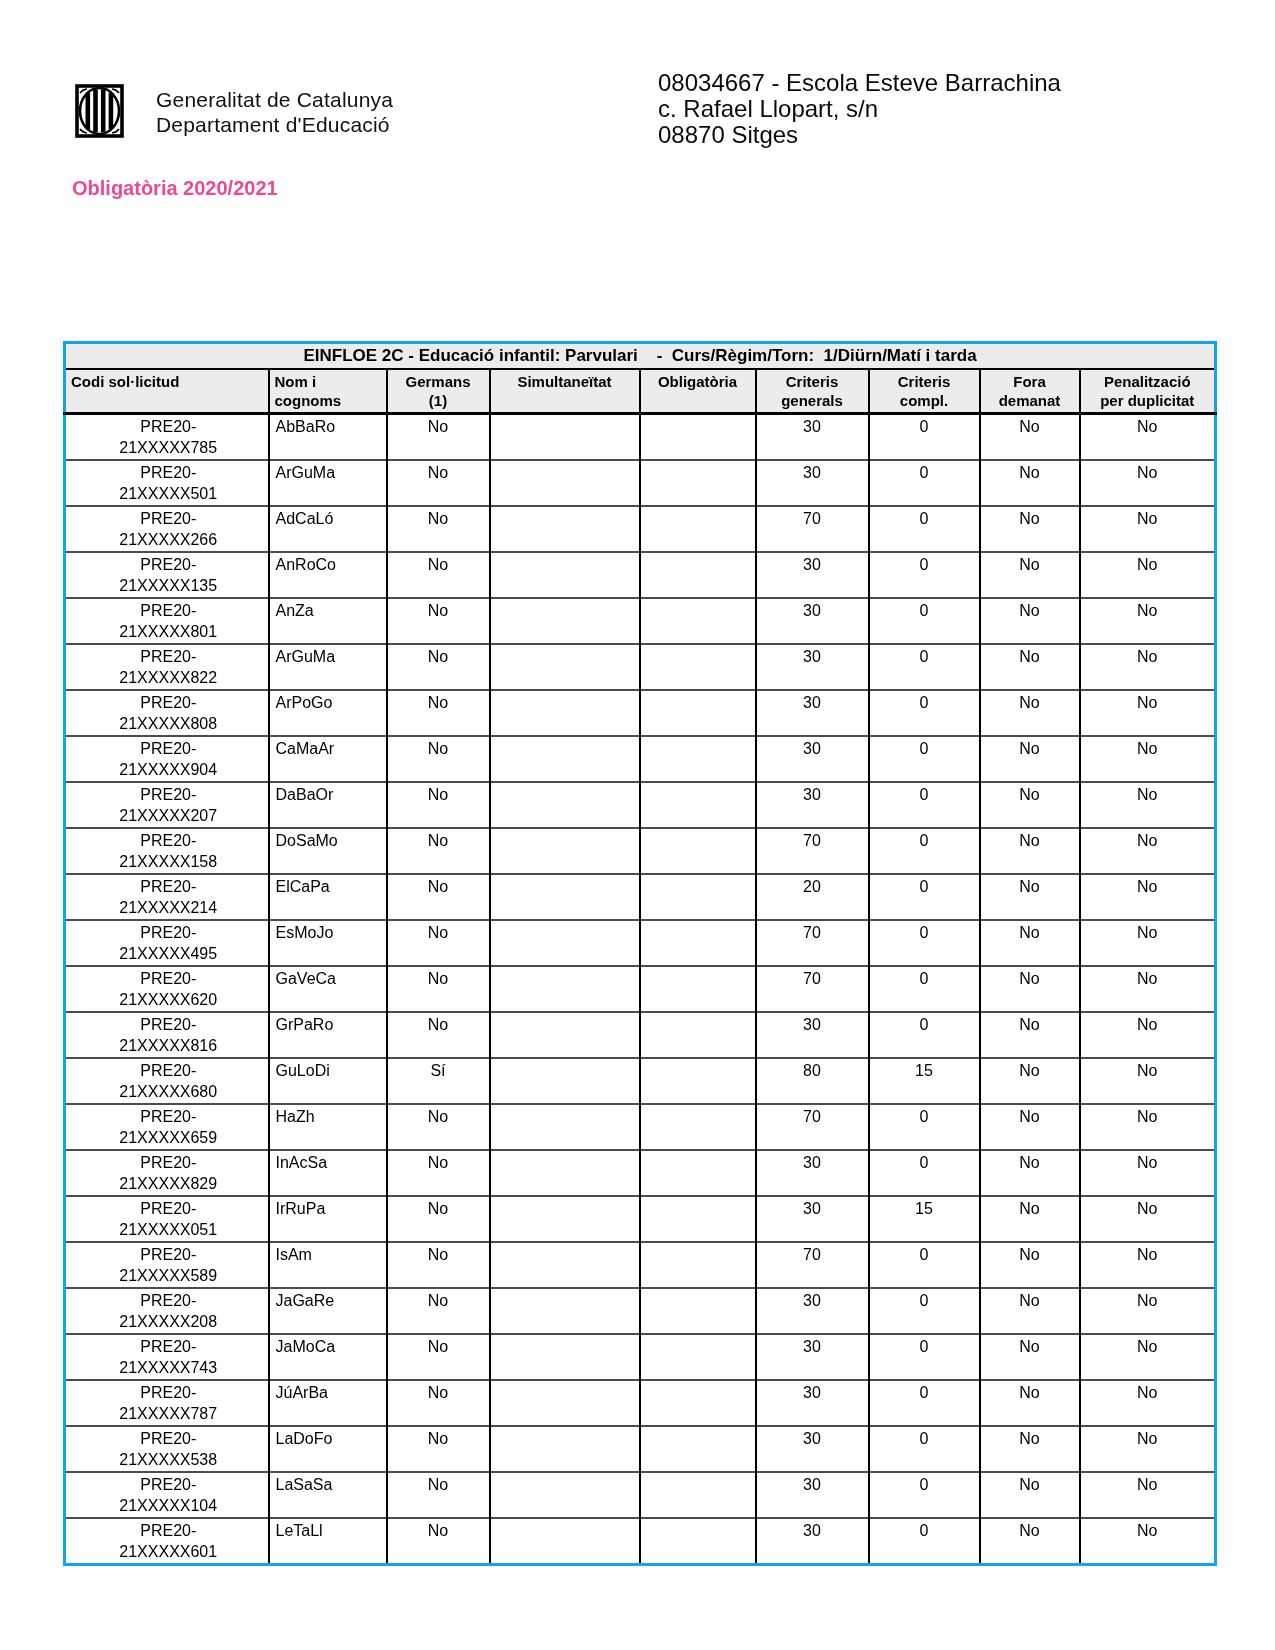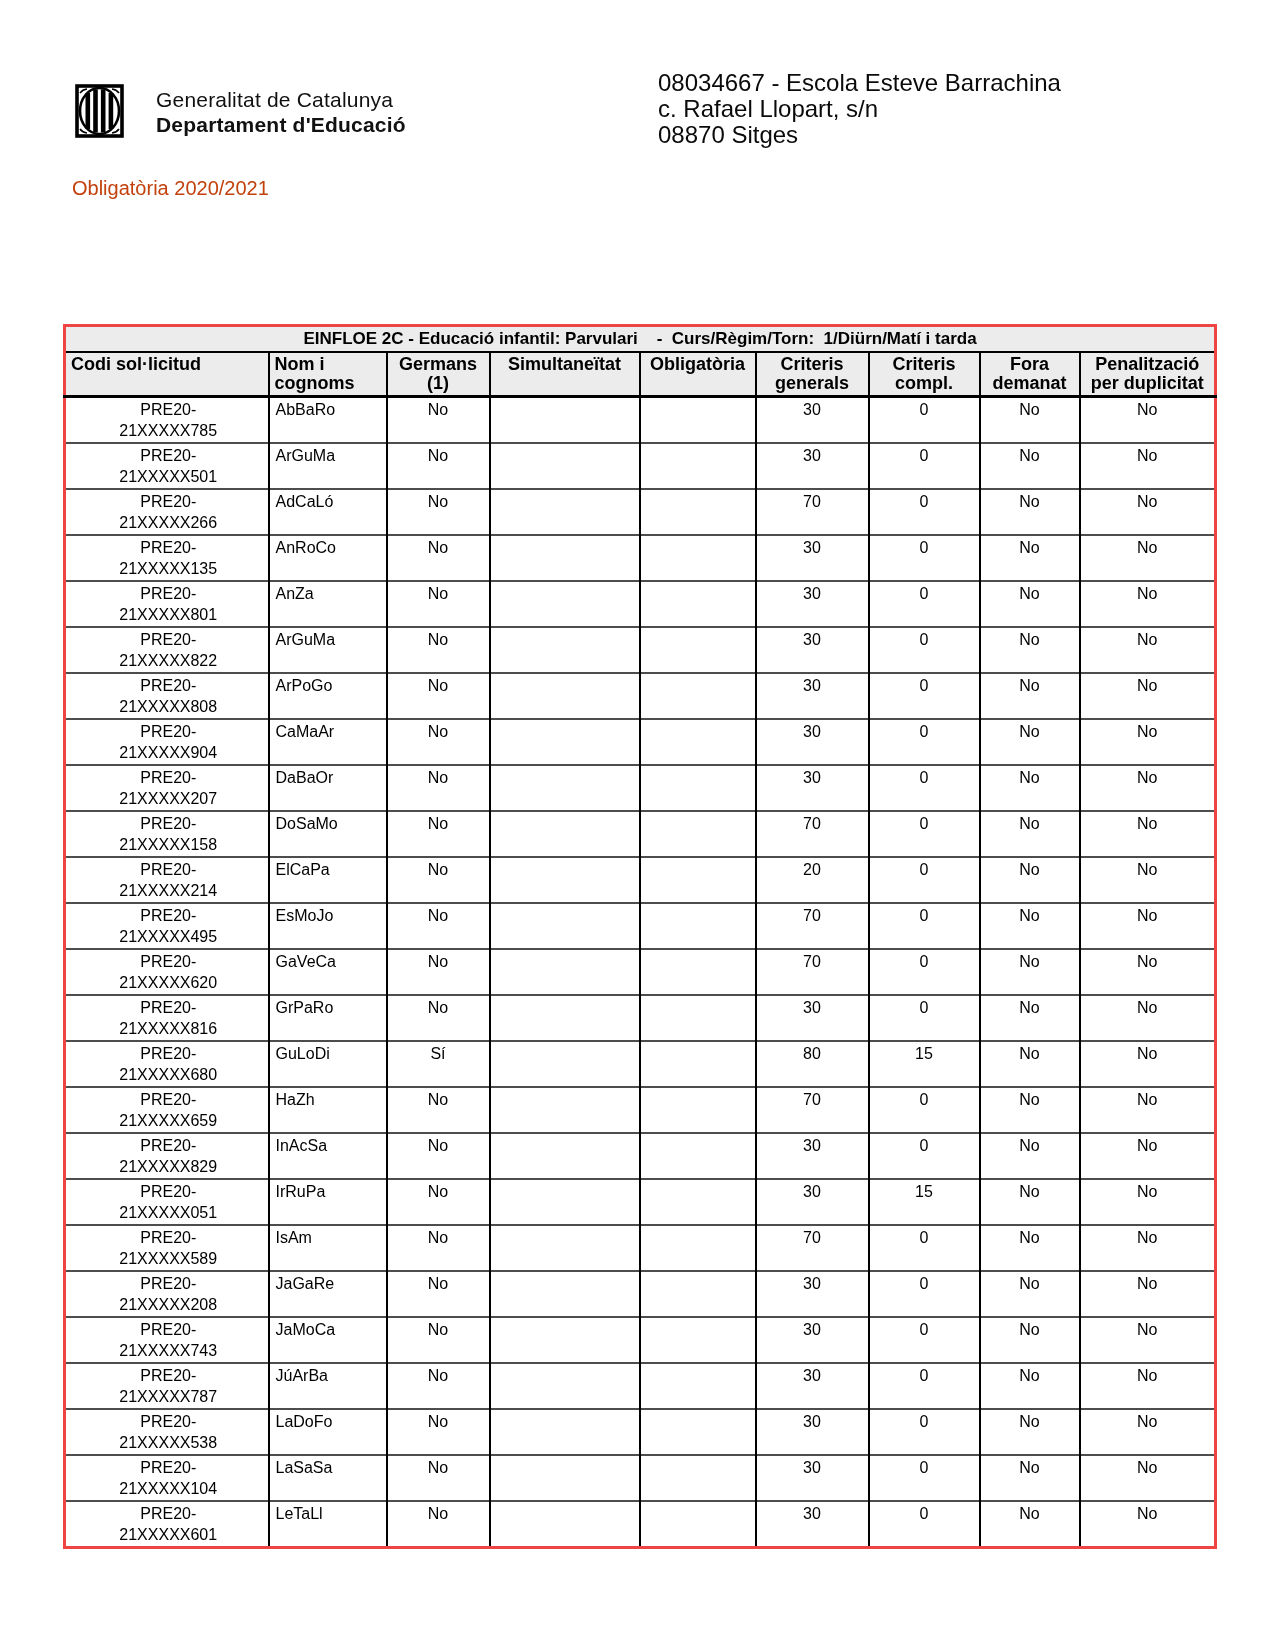--- a/index.html
+++ b/index.html
@@ -9,41 +9,41 @@
     background:#ffffff;
     font-family:"Liberation Sans","DejaVu Sans",sans-serif;
     color:#000;
     overflow:hidden;
     margin:0 auto;
   }
   
   .org-block{position:absolute;left:75px;top:84px;display:flex;align-items:flex-start;gap:21px;}
   .org-logo{width:49px;height:54px;flex:0 0 auto;}
   .org-text{margin-left:11px;padding-top:3px;line-height:25px;font-size:21px;letter-spacing:.2px;color:#111;}
-  .org-text .l2{font-weight:bold;}
+  .org-text .l2{font-weight:normal;}
   .school-block{position:absolute;left:658px;top:70px;font-size:24px;line-height:26px;color:#0a0a0a;}
   
   .doc-title{position:absolute;left:72px;top:174px;width:1060px;
-    font-size:20px;font-weight:normal;line-height:28px;color:#c2410c;}
+    font-size:20px;font-weight:bold;line-height:28px;color:#ec4899;}
   
   table.doc-table{
-    position:absolute;left:63px;top:324px;width:1151px;
+    position:absolute;left:63px;top:341px;width:1151px;
     border-collapse:collapse;table-layout:fixed;
-    border:3px solid #ef4444;
+    border:3px solid #0ea5e9;
     font-size:16px;
   }
   table.doc-table th,table.doc-table td{overflow:hidden;}
   .caption-row th{
     background:#ececec;border-bottom:2px solid #000;
     font-size:17px;font-weight:bold;text-align:center;
     padding:2px 4px;white-space:pre;
   }
   .header-row th{
     background:#ececec;border-bottom:3px solid #000;border-left:2px solid #000;
-    font-size:18px;font-weight:bold;line-height:19px;
+    font-size:15px;font-weight:bold;line-height:19px;
     padding:2px 5px;vertical-align:top;text-align:center;
   }
   .header-row th:first-child{border-left:none;}
   .header-row th.al{text-align:left;}
   .data-row td{
     border-left:2px solid #000;border-top:2px solid #4d4d4d;
     vertical-align:top;padding:1px 5px;height:42px;line-height:21px;
     text-align:center;
   }
   .data-row td:first-child{border-left:none;padding-left:8px;}

